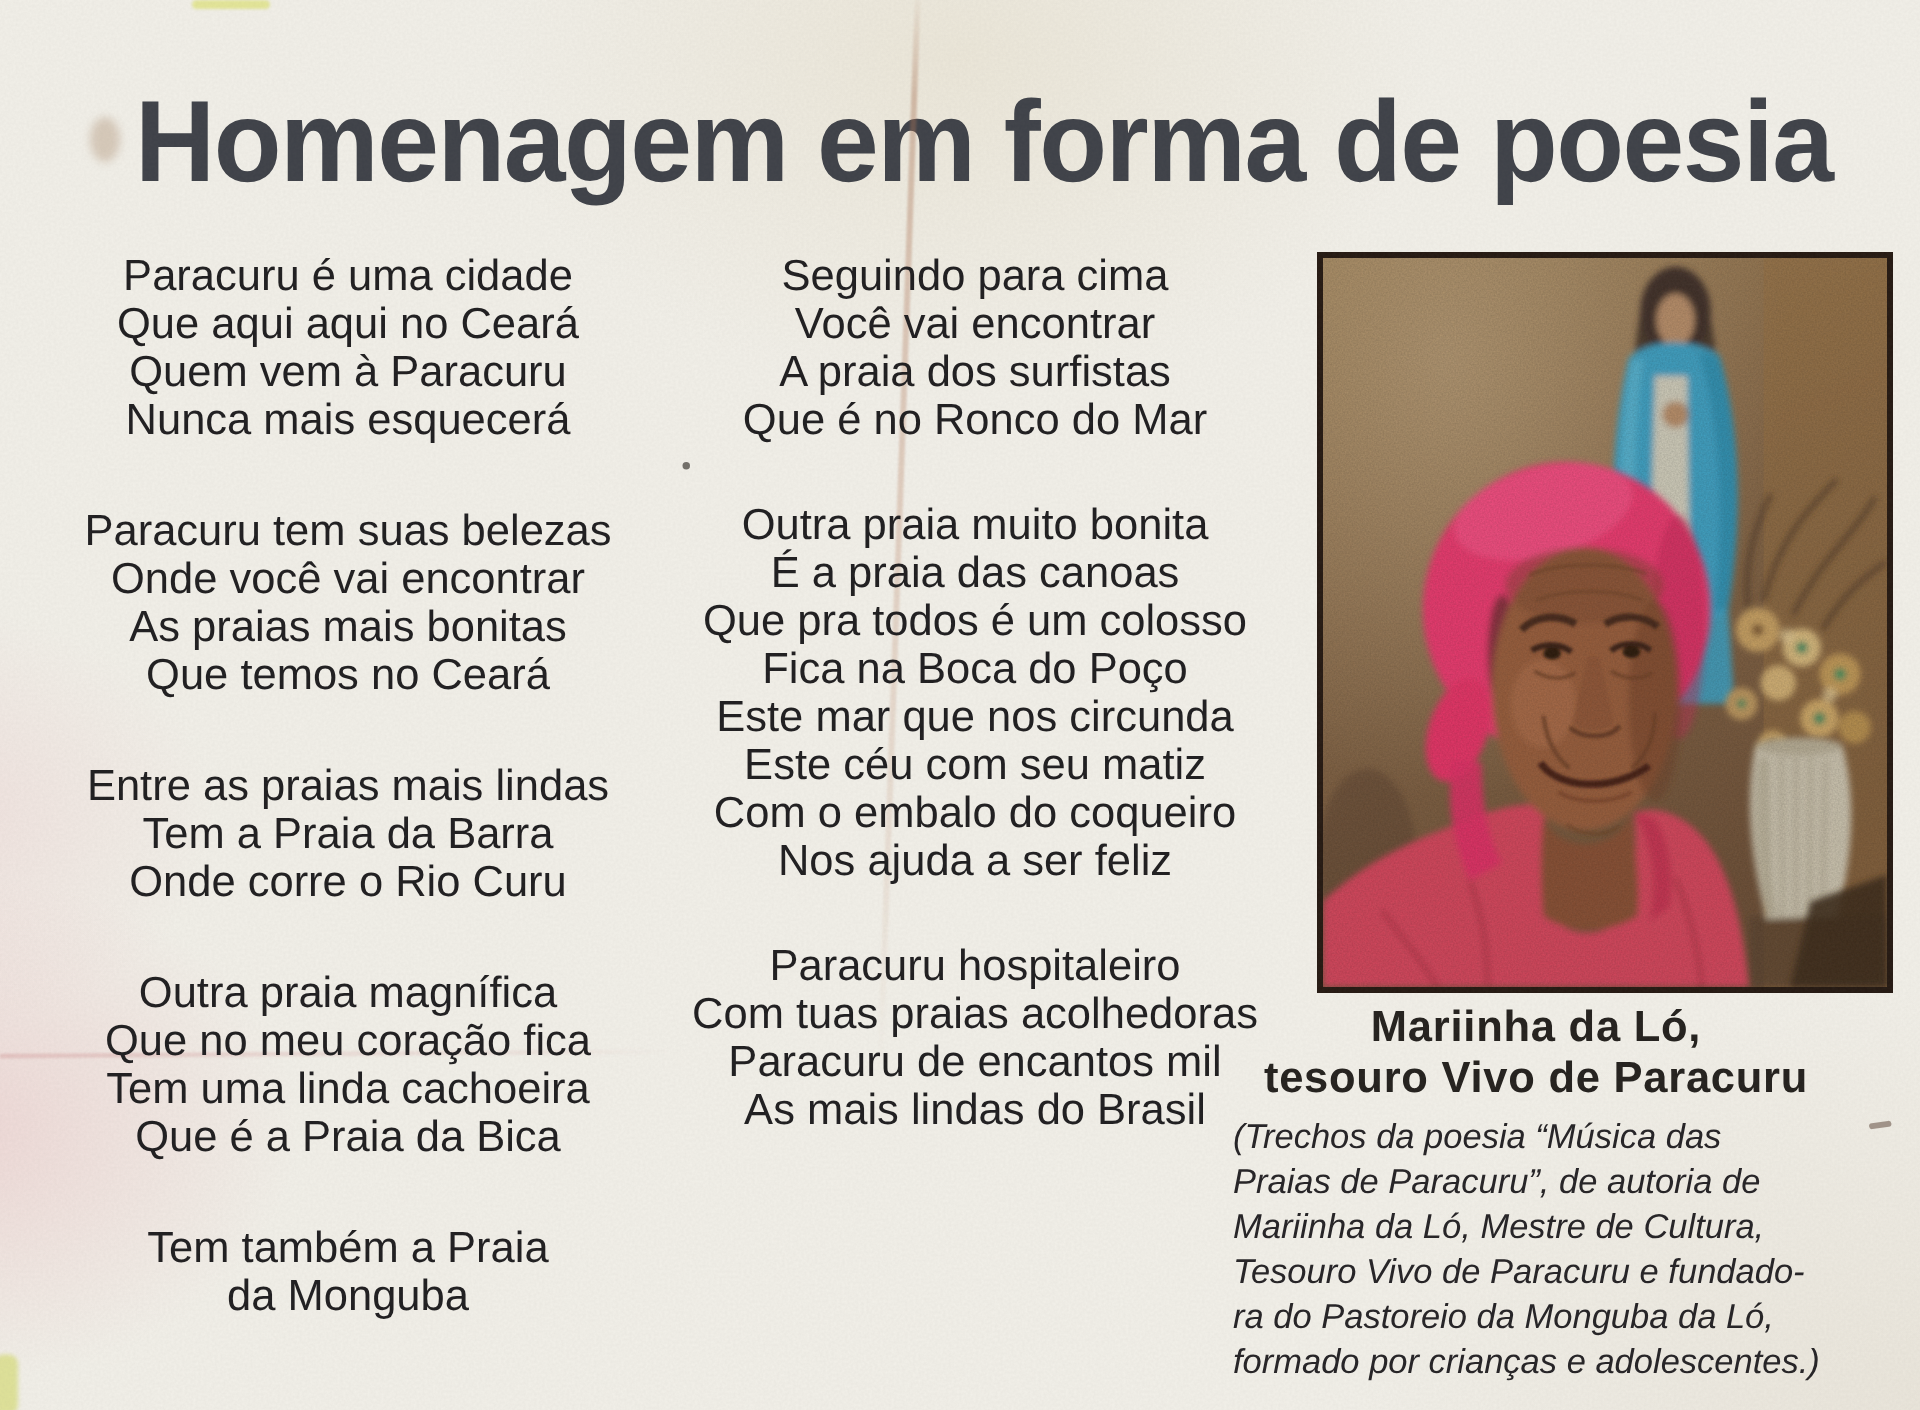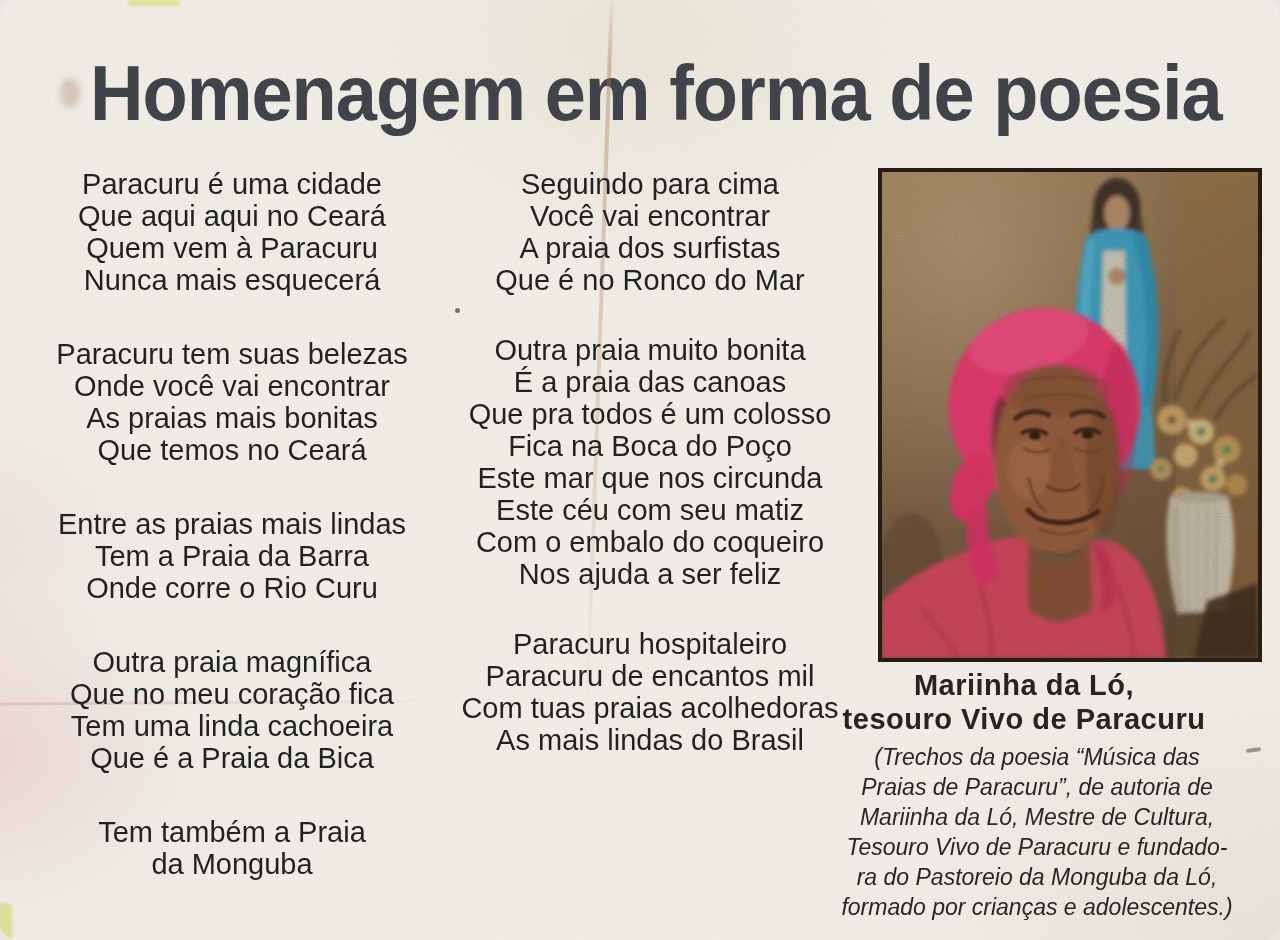--- a/index.html
+++ b/index.html
@@ -7,21 +7,20 @@
     position:relative;
     width:1280px;height:940px;
     overflow:hidden;
     font-family:"Liberation Sans","DejaVu Sans",sans-serif;
     background:
       radial-gradient(ellipse 320px 240px at -2% 80%, rgba(233,180,186,0.40), rgba(233,180,186,0) 70%),
       radial-gradient(ellipse 260px 200px at -3% 58%, rgba(236,196,200,0.33), rgba(236,196,200,0) 70%),
       radial-gradient(ellipse 420px 300px at 50% 4%, rgba(228,220,198,0.45), rgba(228,220,198,0) 75%),
       radial-gradient(ellipse 500px 380px at 100% 100%, rgba(226,219,205,0.5), rgba(226,219,205,0) 75%),
       #f2f0e9;
-    border-radius: 17px;
   }
   .title{
     position:absolute;left:90px;top:56px;margin:0;
     font-size:74px;font-weight:700;letter-spacing:-1px;
     color:#3e4148;white-space:nowrap;line-height:1;
     transform:scaleY(1.04);transform-origin:top left;
   }
   .col{position:absolute;text-align:center;color:#1e1d1f;font-size:29px;line-height:32px;z-index:10;}
   .col-left{left:32px;top:168px;width:400px;}
   .col-middle{left:448px;top:168px;width:404px;}
@@ -34,21 +33,21 @@
     border:4px solid #241811;box-sizing:border-box;background:#8a6b4a;
   }
   .photo-frame svg{position:absolute;left:0;top:0;width:100%;height:100%;display:block;}
   .caption{
     position:absolute;left:819px;top:668px;width:410px;
     text-align:center;font-weight:700;font-size:29px;line-height:34px;
     letter-spacing:0.5px;color:#23201d;
   }
   .credit{
     position:absolute;right:28px;top:742px;width:430px;
-    text-align:center;font-style:italic;font-size:23px;line-height:30px;
+    text-align:left;font-style:italic;font-size:23px;line-height:30px;
     color:#242225;z-index:10;
   }
   .crease-vertical{
     position:absolute;left:610px;top:-8px;width:4px;height:720px;z-index:2;
     background:linear-gradient(to bottom, rgba(170,115,85,0) 0%, rgba(170,115,85,0.40) 10%, rgba(186,130,100,0.32) 45%, rgba(192,142,112,0.16) 80%, rgba(192,142,112,0) 100%);
     transform:rotate(2deg);transform-origin:top center;
     filter:blur(0.6px);
   }
   .crease-horizontal{
     position:absolute;left:0;top:701px;width:450px;height:3px;z-index:2;
@@ -119,22 +118,22 @@
         <div class="line">É a praia das canoas</div>
         <div class="line">Que pra todos é um colosso</div>
         <div class="line">Fica na Boca do Poço</div>
         <div class="line">Este mar que nos circunda</div>
         <div class="line">Este céu com seu matiz</div>
         <div class="line">Com o embalo do coqueiro</div>
         <div class="line">Nos ajuda a ser feliz</div>
       </div>
       <div class="stanza">
         <div class="line">Paracuru hospitaleiro</div>
+        <div class="line">Com tuas praias acolhedoras</div>
         <div class="line">Paracuru de encantos mil</div>
-        <div class="line">Com tuas praias acolhedoras</div>
         <div class="line">As mais lindas do Brasil</div>
       </div>
     </div>
 
   <figure class="photo-figure">
     <div class="photo-frame">
       <svg viewBox="0 0 384 494" preserveAspectRatio="none">
         <defs>
           <linearGradient id="wallg" x1="0" y1="0" x2="0.35" y2="1">
             <stop offset="0" stop-color="#a28459"></stop>

